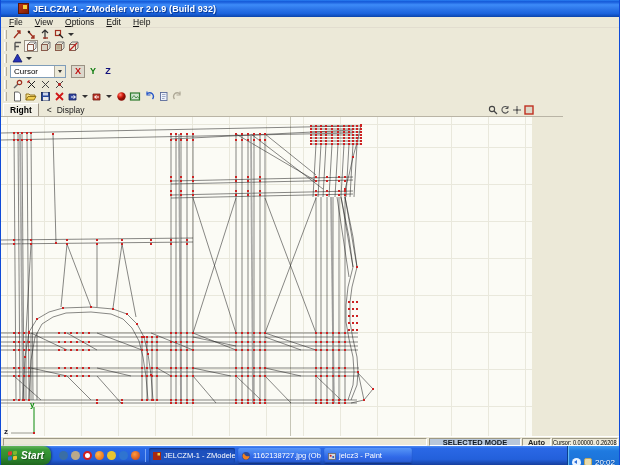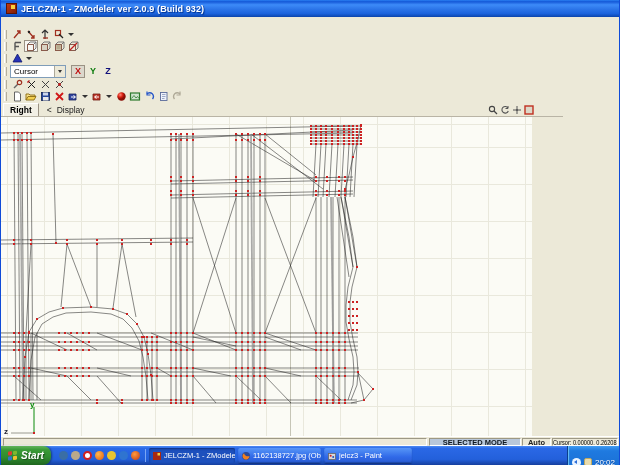--- a/index.html
+++ b/index.html
@@ -5,21 +5,21 @@
   * { margin:0; padding:0; box-sizing:border-box; }
   html,body { background:#555; }
   #screen {
     position:relative; width:620px; height:465px; overflow:hidden;
     font-family:"Liberation Sans", sans-serif; background:#ece9d8;
     border-left:1px solid #0f4bd8; border-right:1px solid #0f4bd8;
   }
   
   .titlebar { position:absolute; left:0; top:0; right:0; height:17px;
     background:linear-gradient(180deg,#2a80f2 0%,#1559d8 10%,#3d8bf8 28%,#2b74e8 55%,#1b63dd 80%,#0b44ab 100%);
-    display:flex; align-items:center; padding-left:5px; }
+    display:flex; align-items:center; padding-left:17px; }
   .appicon { width:11px; height:11px; background:linear-gradient(135deg,#c23a12,#7e1d05); border:1px solid #5c1404; position:relative; }
   .appicon::after { content:""; position:absolute; right:1px; top:1px; width:4px; height:4px; background:#f7d13c; }
   .title-text { color:#fff; font-weight:bold; font-size:9px; margin-left:4px; text-shadow:1px 1px 1px #00318d; letter-spacing:.1px; white-space:nowrap; }
   
   .menubar { position:absolute; left:0; top:17px; right:0; height:11px; background:#ece9d8; display:flex; align-items:center; padding-left:2px; border-bottom:1px solid #e2ddcf;}
   .menu-item { display:inline-block; font-size:8.5px; color:#111; padding:0 6px; cursor:default; }
   .menu-item::first-letter { text-decoration:underline; }
   
   .tbrow { position:absolute; left:0; height:12px; display:flex; align-items:center; padding-left:2px; }
   .grip { width:3px; height:9px; border-left:1px solid #fff; border-right:1px solid #b4ae9d; margin:0 3px 0 1px; }
@@ -94,20 +94,27 @@
 </head>
 <body>
 
 <div id="screen">
 
   <div class="titlebar">
     <div class="appicon"></div>
     <span class="title-text">JELCZM-1 - ZModeler ver 2.0.9 (Build 932)</span>
   </div>
 
+  <div class="menubar">
+    <span class="menu-item">File</span>
+    <span class="menu-item">View</span>
+    <span class="menu-item">Options</span>
+    <span class="menu-item">Edit</span>
+    <span class="menu-item">Help</span>
+  </div>
 
   <div class="tbrow" style="top:28px;">
     <div class="grip"></div>
     <div class="tbtn">
       <svg width="11" height="11">
           <path d="M2,9 L8,2 M5,2 h3 v3" stroke="#a03020" fill="none" stroke-width="1.3"></path>
         </svg>
     </div>
     <div class="tbtn">
       <svg width="11" height="11">

